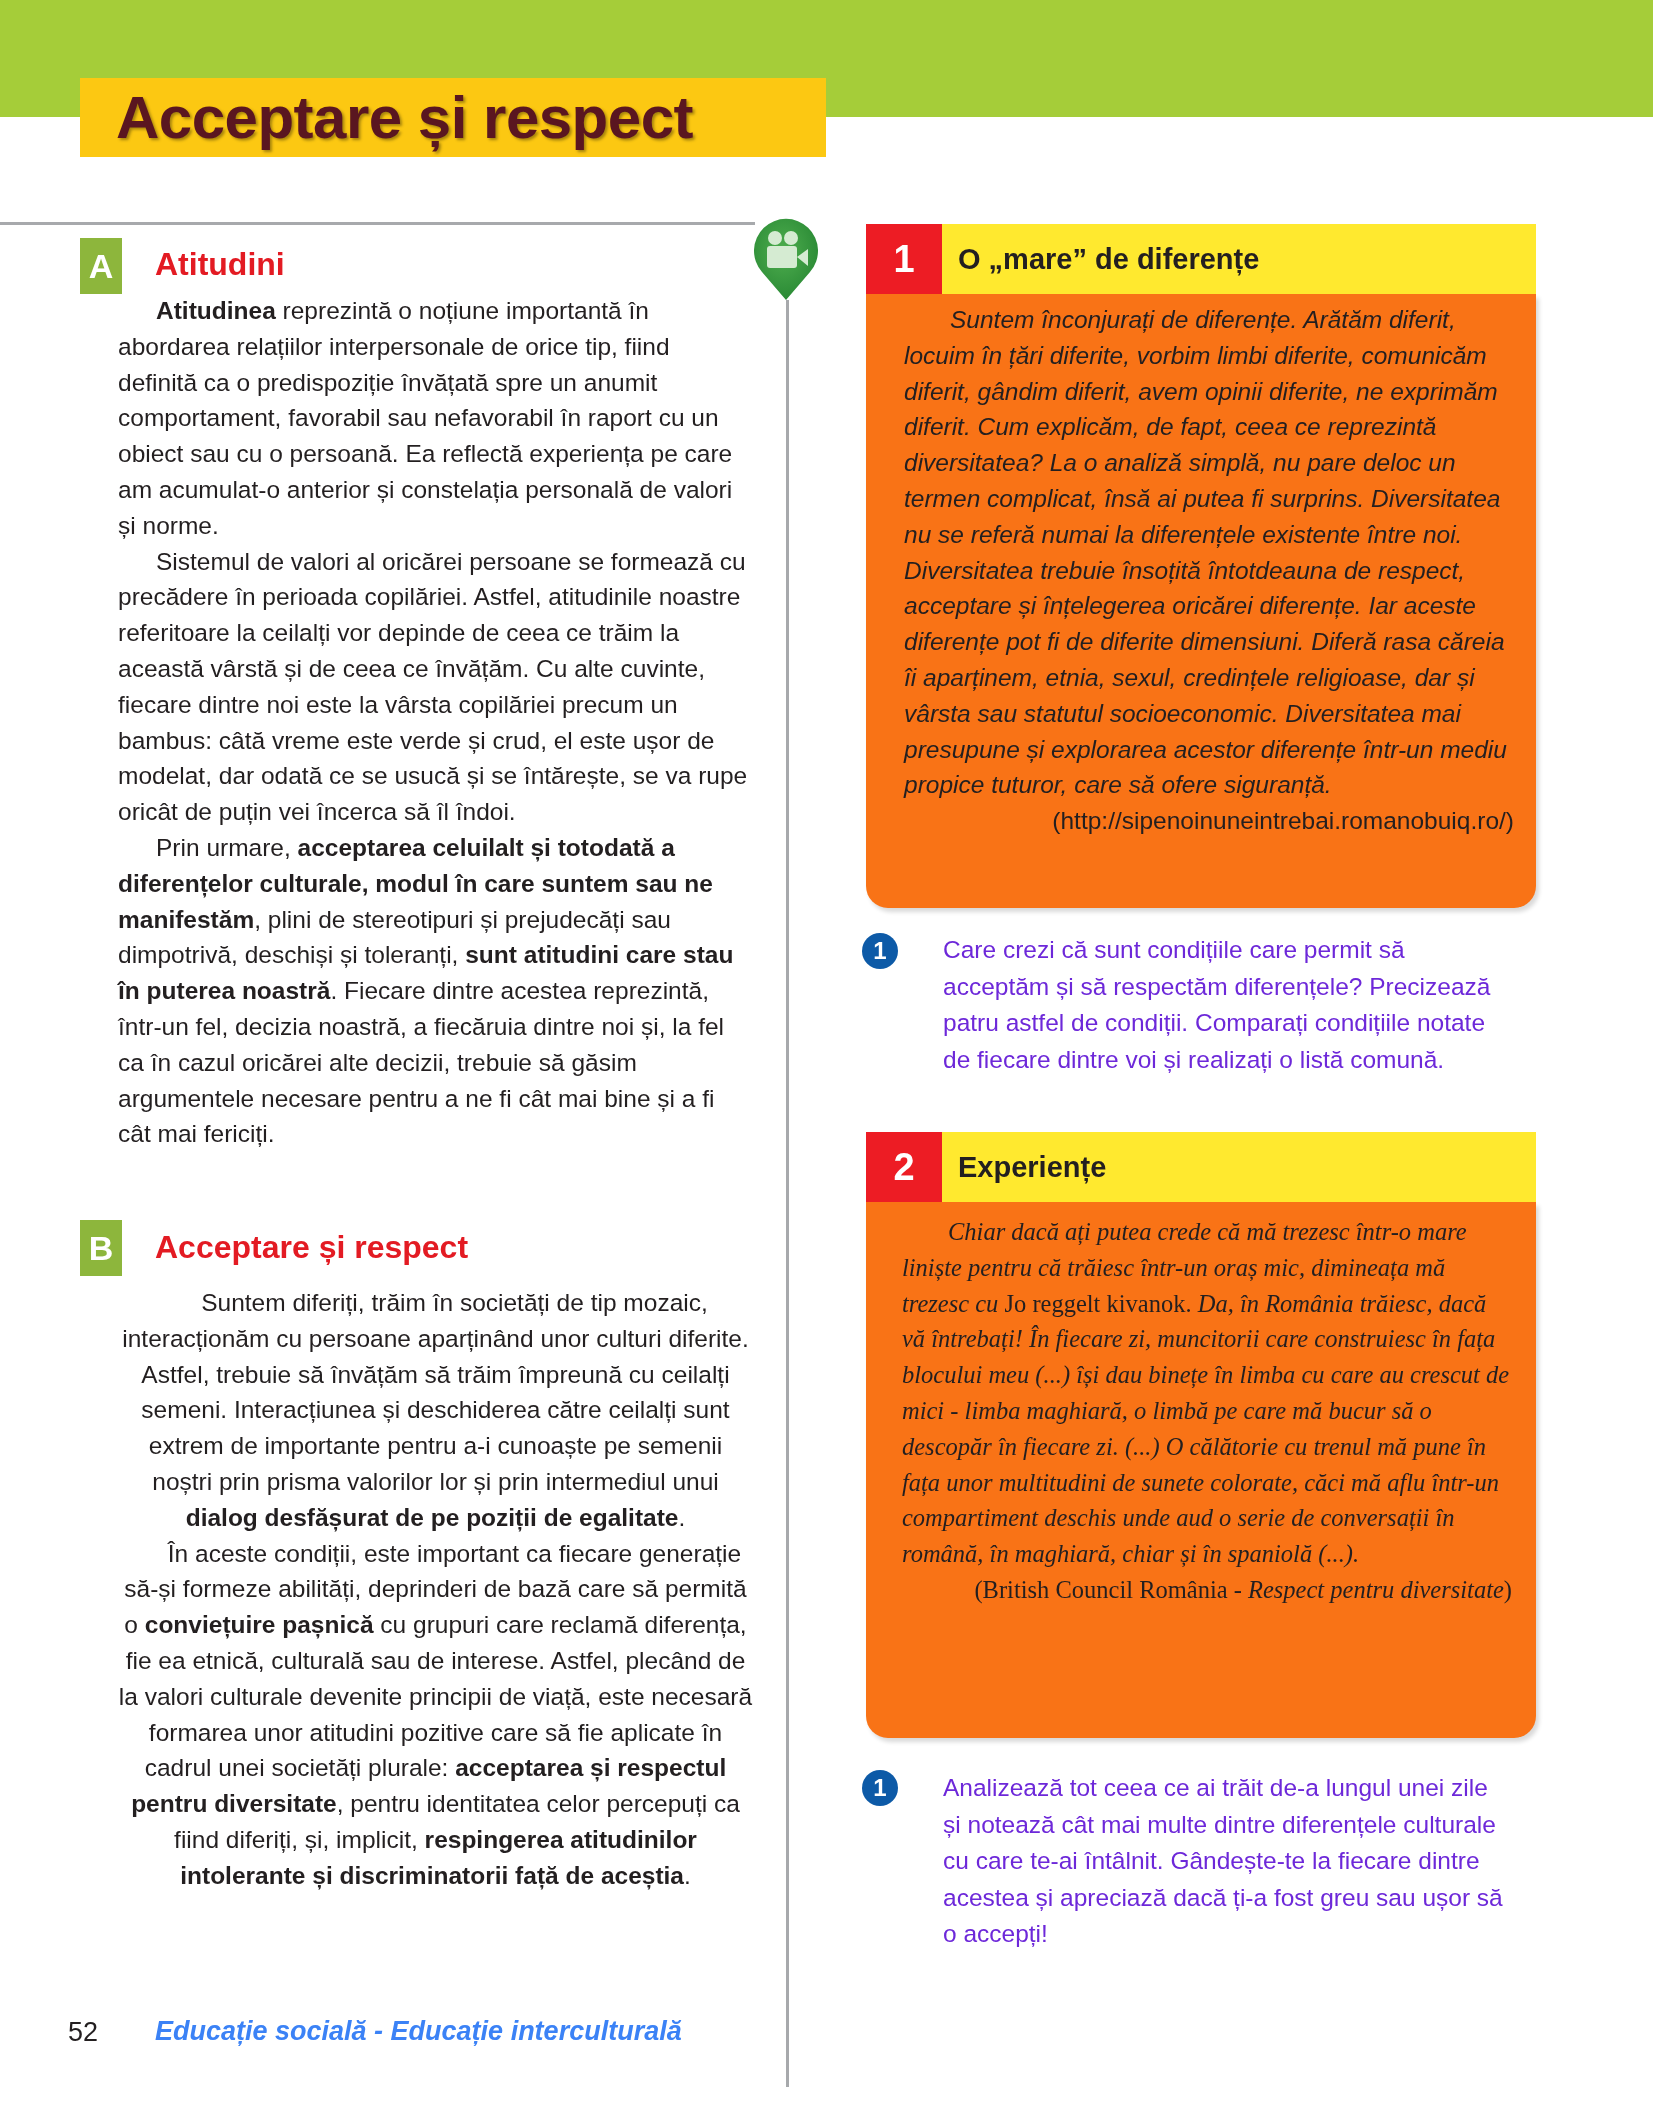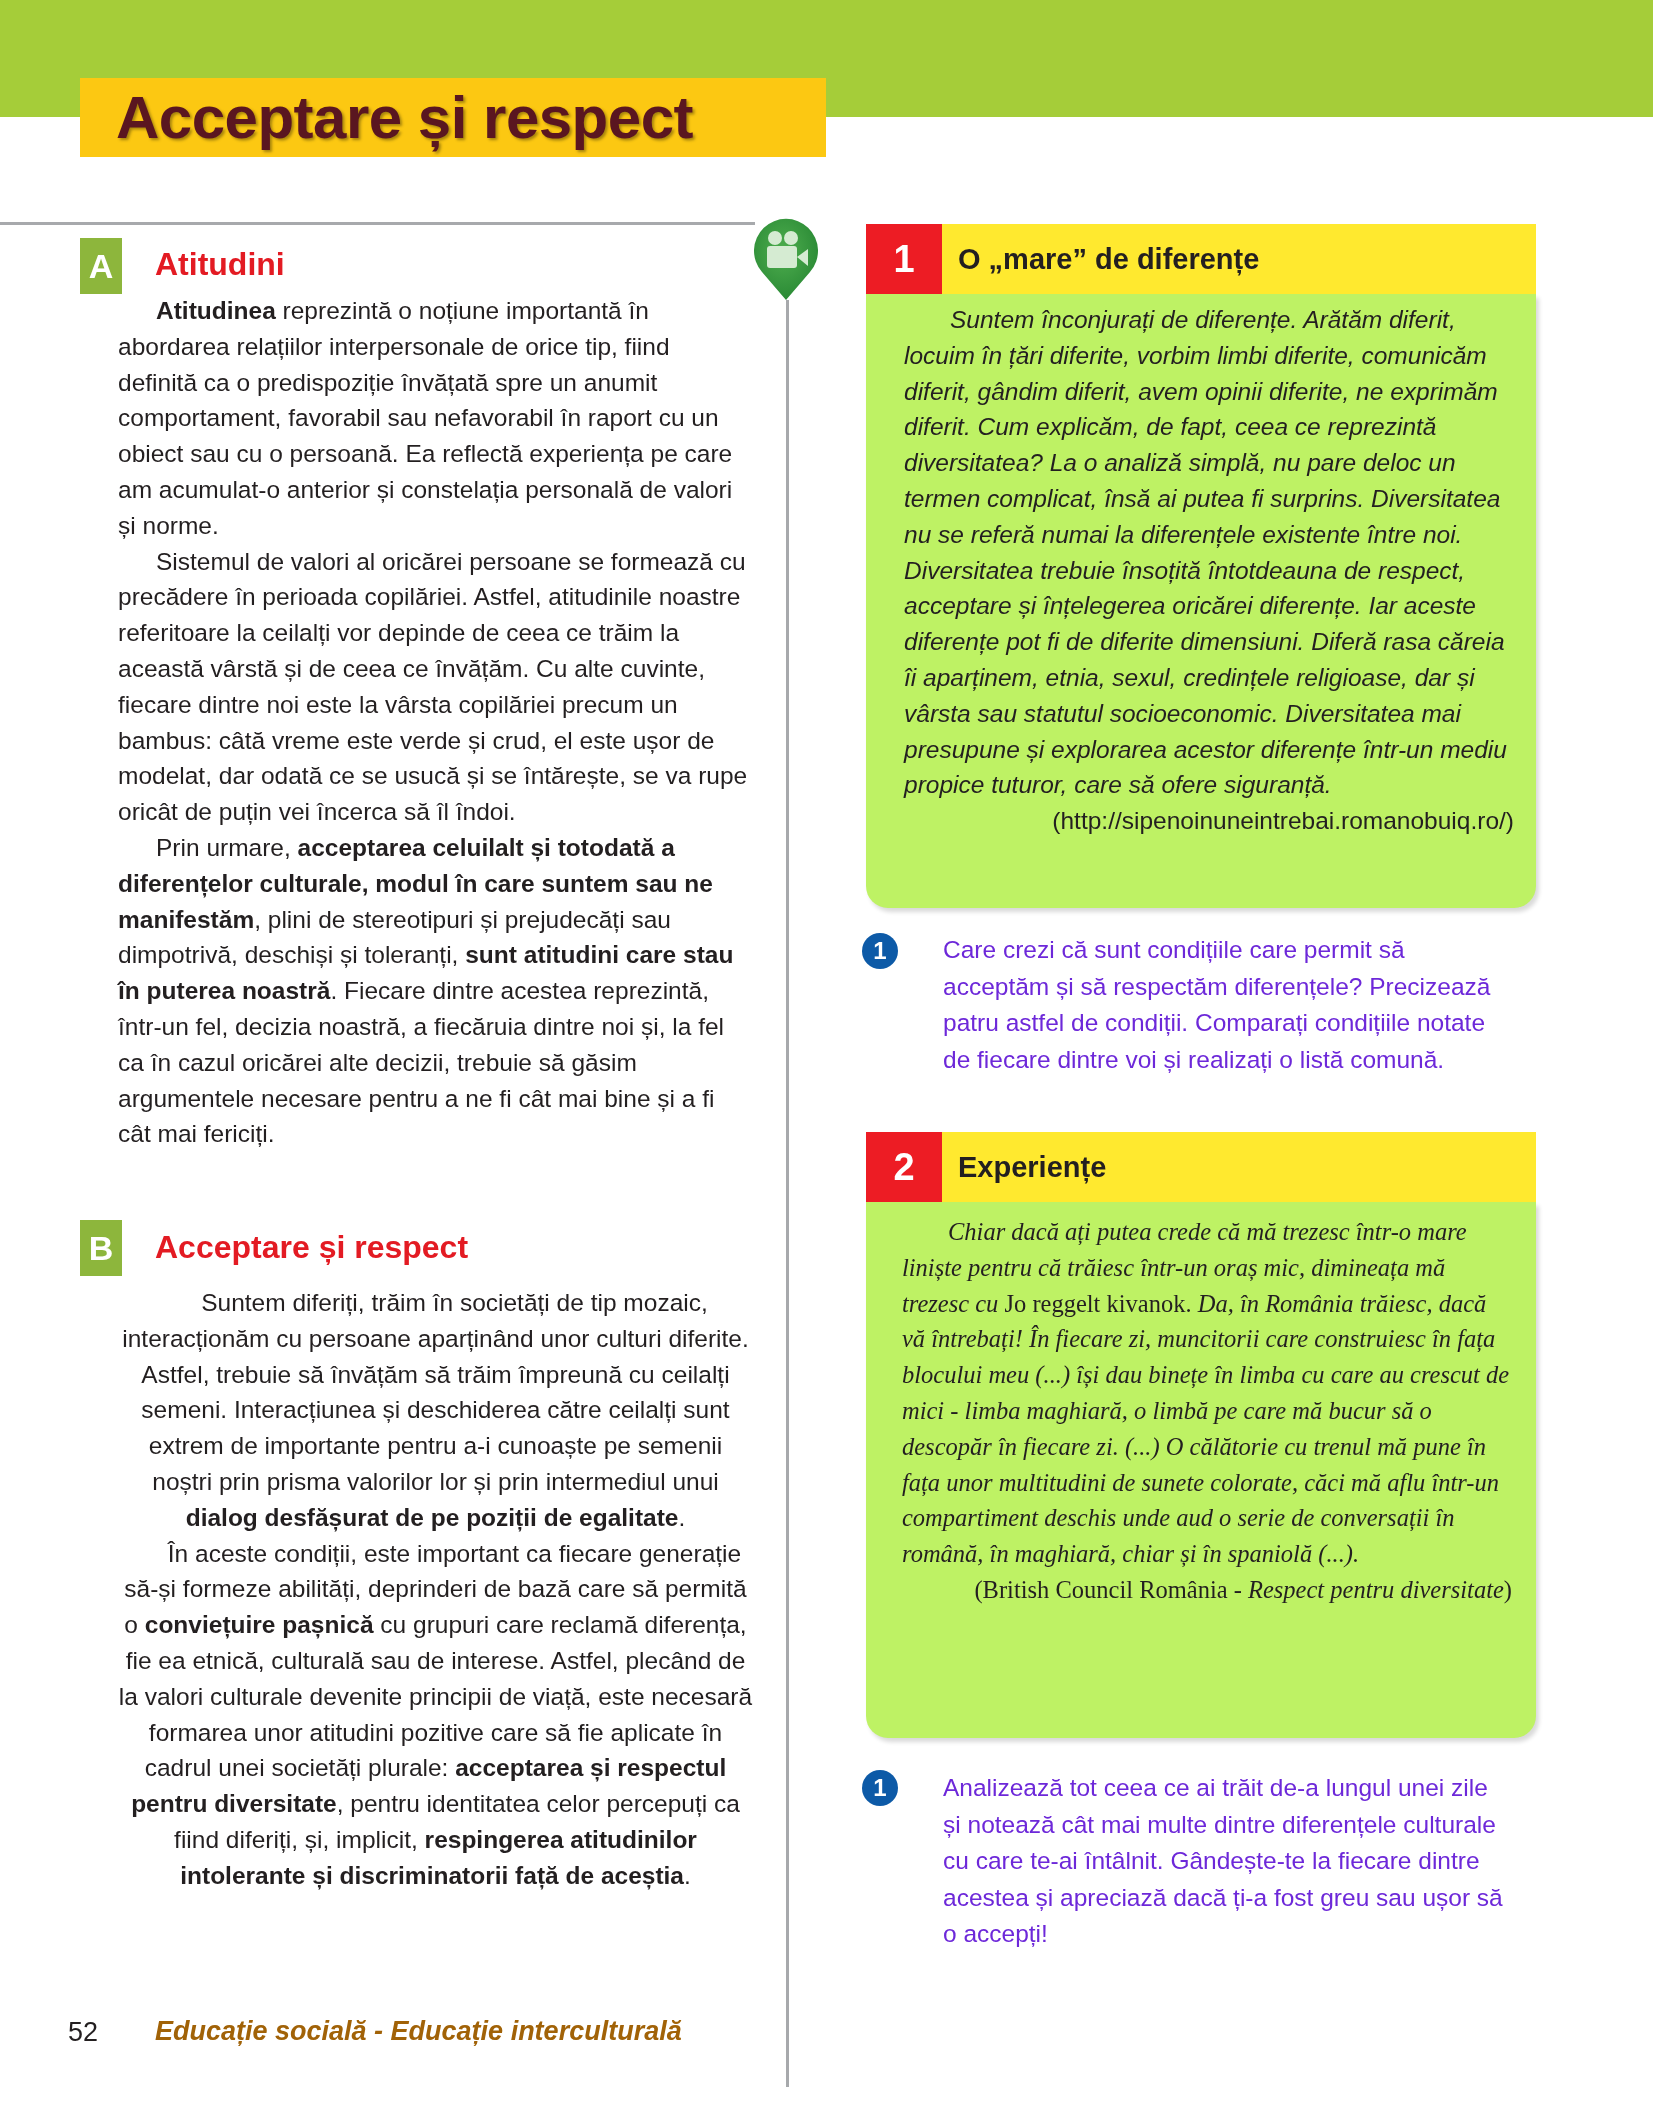--- a/index.html
+++ b/index.html
@@ -25,31 +25,31 @@
   }
   .sec-title { position: absolute; left: 155px; font-size: 32px; font-weight: bold; color: #e31b23; }
 
   .body-text {
     position: absolute; left: 118px; width: 635px; font-size: 24.5px; line-height: 35.8px; color: #231f20;
   }
   .body-text p { margin: 0; text-indent: 38px; }
   .body-text b { font-weight: bold; }
 
   .footer-num { position: absolute; left: 68px; top: 2017px; font-size: 27px; color: #231f20; }
-  .footer-title { position: absolute; left: 155px; top: 2016px; font-size: 27px; font-weight: bold; font-style: italic; color: #a16207; }
+  .footer-title { position: absolute; left: 155px; top: 2016px; font-size: 27px; font-weight: bold; font-style: italic; color: #3b82f6; }
 
   
   .card-head { position: absolute; left: 866px; width: 670px; height: 70px; background: #ffe92f; }
   .card-num {
     position: absolute; left: 0; top: 0; width: 76px; height: 70px; background: #ed1c24; color: #fff;
     font-size: 38px; font-weight: bold; text-align: center; line-height: 70px;
   }
   .card-title { position: absolute; left: 92px; top: 0; line-height: 70px; font-size: 29px; font-weight: bold; color: #231f20; white-space: nowrap; }
   .card-body {
-    position: absolute; left: 866px; width: 670px; background: #bef264;
+    position: absolute; left: 866px; width: 670px; background: #f97316;
     border-radius: 0 0 22px 22px; box-shadow: 3px 4px 4px rgba(0,0,0,0.15);
   }
   .card-text {
     position: absolute; left: 38px; width: 610px; font-size: 24.5px; line-height: 35.8px; font-style: italic; color: #231f20;
   }
   .card-text p { margin: 0; text-indent: 46px; }
   .card-src { text-align: right; font-style: normal; }
   .card-src i { font-style: italic; }
 
   .q-badge {

